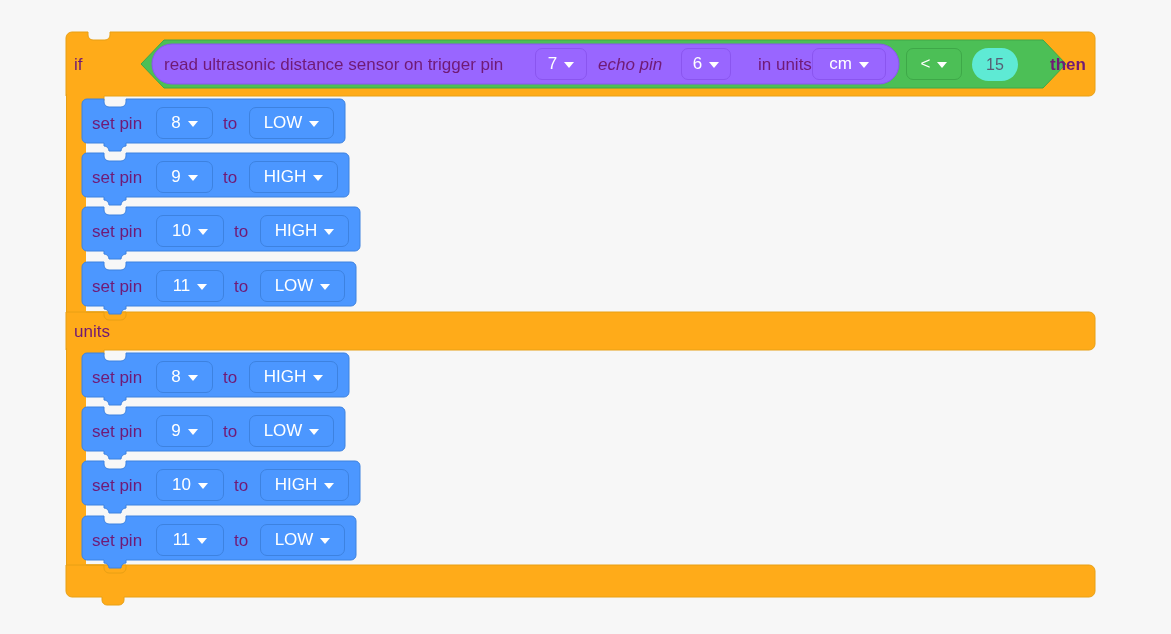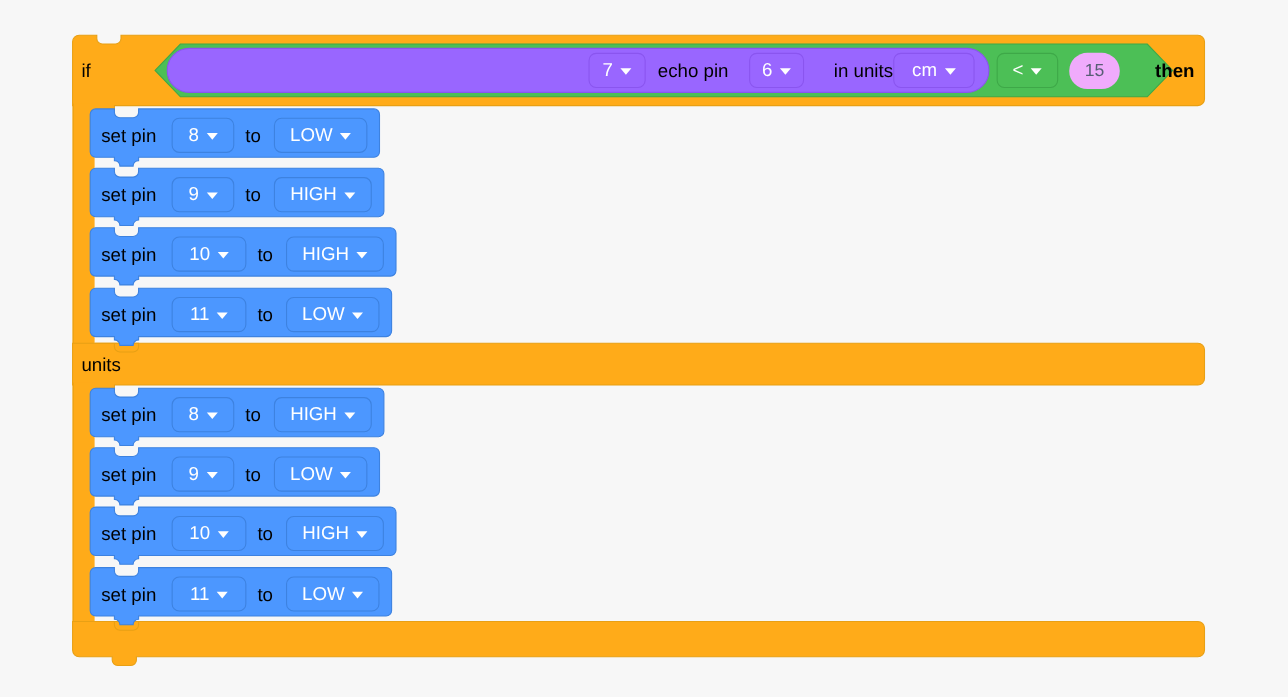--- a/index.html
+++ b/index.html
@@ -34,21 +34,21 @@
   
   .overlay {
     position: absolute;
     left: 0; top: 0;
     width: 1171px;
     height: 634px;
   }
 
   .lbl {
     position: absolute;
-    color: #000000;
+    color: #701a75;
     font-size: 17px;
     line-height: 1;
     white-space: nowrap;
     -webkit-font-smoothing: antialiased;
   }
 
   
   .kw { font-size: 17px; }
 
   
@@ -88,21 +88,21 @@
     margin-top: 1px;
   }
 
   
   .numfield {
     position: absolute;
     box-sizing: border-box;
     display: flex;
     align-items: center;
     justify-content: center;
-    background: #f0abfc;
+    background: #5eead4;
     border-radius: 999px;
     color: #575e75;
     font-size: 16px;
     cursor: text;
   }
 </style>
 </head>
 <body>
 
 <div id="workspace">
@@ -202,27 +202,28 @@
          l -225,0 l 0,3 a 5,5 0 0 0 -5,5 l -12,0 a 5,5 0 0 0 -5,-5 l 0,-3
          l -17,0 a 5,5 0 0 1 -5,-5 Z"></path>
   </svg>
 
   <div class="overlay">
 
     <span class="lbl kw" style="left:74px; top:56px;">if</span>
     <span class="lbl kw" style="left:1050px; top:56px;font-weight:bold;">then</span>
     <span class="lbl kw" style="left:74px; top:323px;">units</span>
 
+    <span class="lbl" style="left:164px; top:56px;">read ultrasonic distance sensor on trigger pin</span>
 
     <div class="field purple" style="left:535px; top:48px; width:52px; height:32px;">
       <span>7</span>
       <span class="caret"></span>
     </div>
 
-    <span class="lbl" style="left:598px; top:56px;">echo pin</span>
+    <span class="lbl" style="left:598px; top:56px;font-style:italic;">echo pin</span>
 
     <div class="field purple" style="left:681px; top:48px; width:50px; height:32px;">
       <span>6</span>
       <span class="caret"></span>
     </div>
 
     <span class="lbl" style="left:758px; top:56px;">in units</span>
 
     <div class="field purple" style="left:812px; top:48px; width:74px; height:32px;">
       <span>cm</span>

